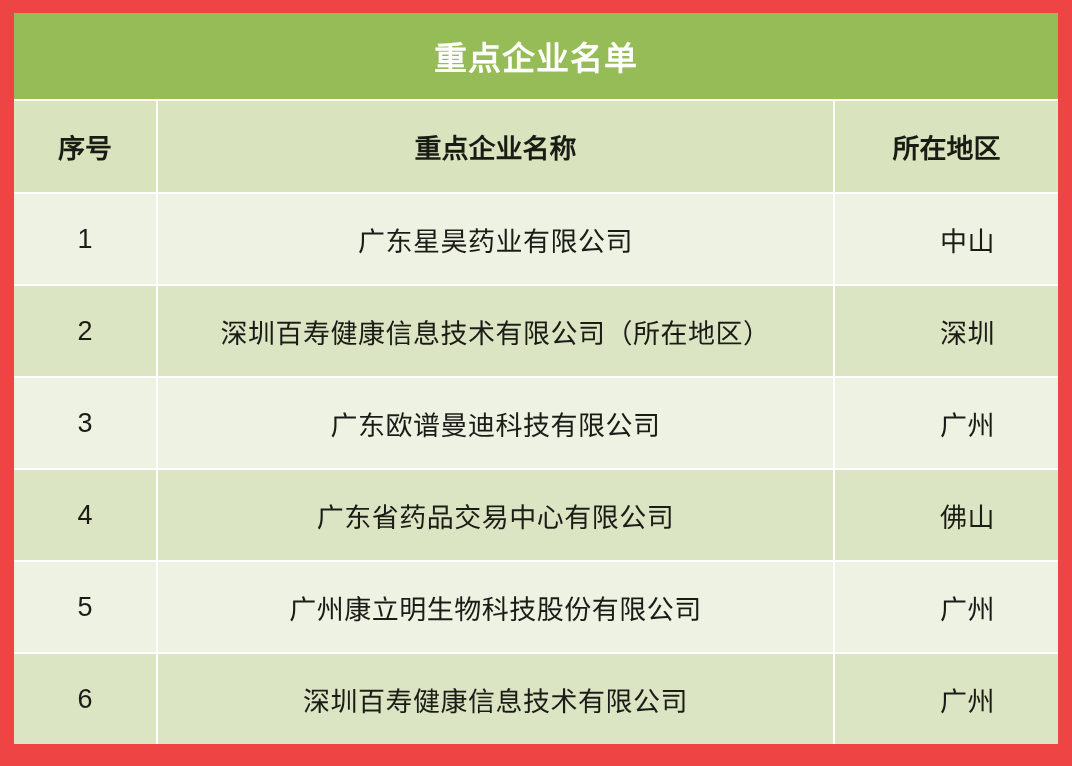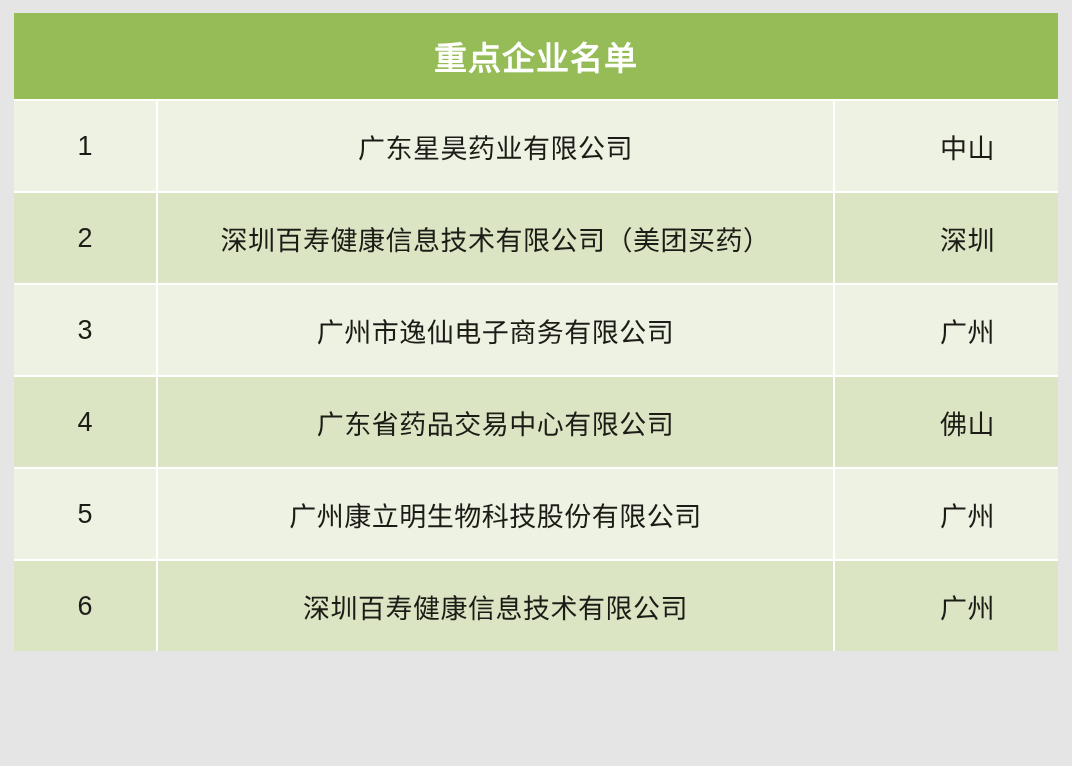--- a/index.html
+++ b/index.html
@@ -13,21 +13,21 @@
     height: 766px;
     overflow: hidden;
     font-family: "Liberation Sans", "DejaVu Sans", sans-serif;
     -webkit-font-smoothing: antialiased;
   }
 
   #page {
     position: relative;
     width: 1072px;
     height: 766px;
-    background: #e5e5e5;
+    background: #ef4444;
     box-sizing: border-box;
   }
 
   .table-wrap {
     position: absolute;
     left: 14px;
     top: 13px;
     width: 1044px;
   }
 
@@ -104,35 +104,40 @@
     <table class="enterprise-table">
       <colgroup>
         <col class="col-index">
         <col class="col-name">
         <col class="col-region">
       </colgroup>
       <thead>
         <tr class="title-row">
           <th class="title-cell" colspan="3">重点企业名单</th>
         </tr>
+        <tr class="head-row">
+          <th class="head-cell">序号</th>
+          <th class="head-cell">重点企业名称</th>
+          <th class="head-cell last-col">所在地区</th>
+        </tr>
       </thead>
       <tbody>
         <tr class="data-row row-odd">
           <td class="data-cell cell-index">1</td>
           <td class="data-cell cell-name">广东星昊药业有限公司</td>
           <td class="data-cell cell-region last-col">中山</td>
         </tr>
         <tr class="data-row row-even">
           <td class="data-cell cell-index">2</td>
-          <td class="data-cell cell-name">深圳百寿健康信息技术有限公司（美团买药）</td>
+          <td class="data-cell cell-name">深圳百寿健康信息技术有限公司（所在地区）</td>
           <td class="data-cell cell-region last-col">深圳</td>
         </tr>
         <tr class="data-row row-odd">
           <td class="data-cell cell-index">3</td>
-          <td class="data-cell cell-name">广州市逸仙电子商务有限公司</td>
+          <td class="data-cell cell-name">广东欧谱曼迪科技有限公司</td>
           <td class="data-cell cell-region last-col">广州</td>
         </tr>
         <tr class="data-row row-even">
           <td class="data-cell cell-index">4</td>
           <td class="data-cell cell-name">广东省药品交易中心有限公司</td>
           <td class="data-cell cell-region last-col">佛山</td>
         </tr>
         <tr class="data-row row-odd">
           <td class="data-cell cell-index">5</td>
           <td class="data-cell cell-name">广州康立明生物科技股份有限公司</td>

